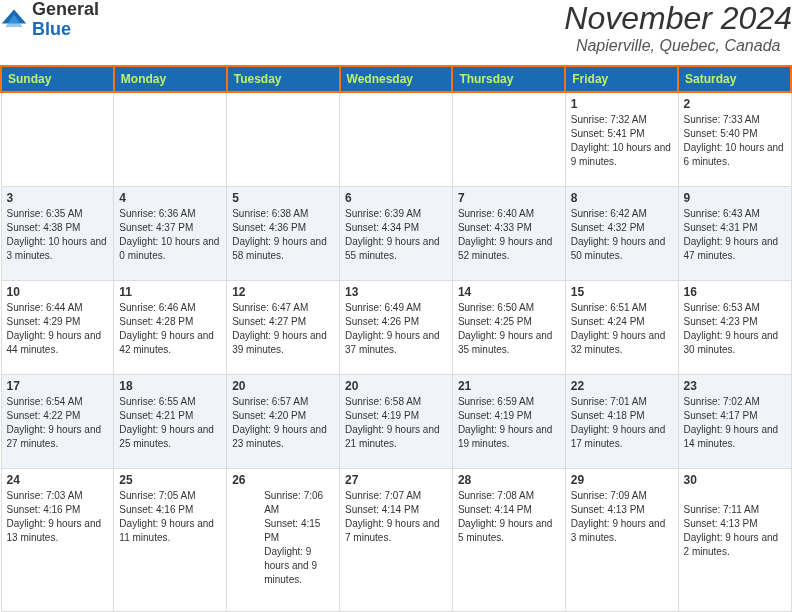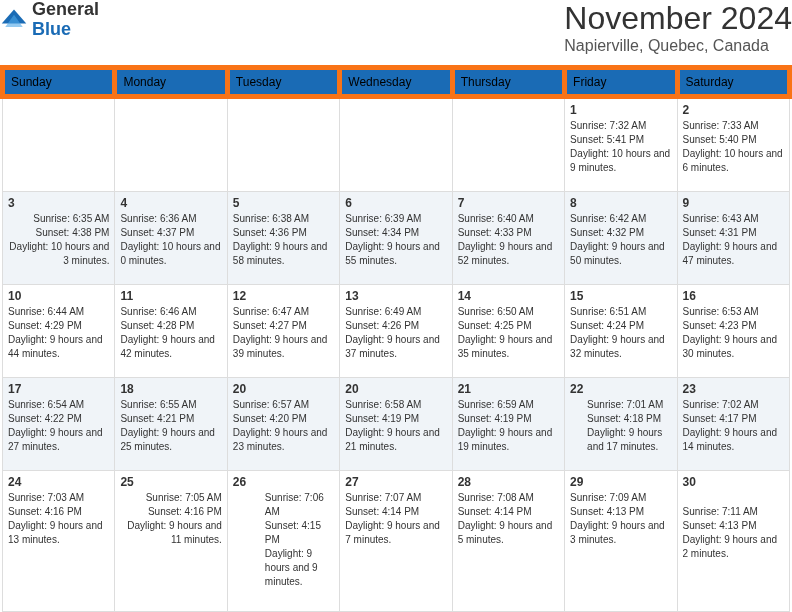--- a/index.html
+++ b/index.html
@@ -33,45 +33,46 @@
       font-weight: bold;
       line-height: 1.1;
     }
     .logo-general { color: #333; }
     .logo-blue { color: #1a6bb5; }
     .logo-icon {
       width: 28px;
       height: 28px;
     }
     .title-block {
-      text-align: left;
+      text-align: center;
+      font-style: italic;
     }
     .month-title {
       font-size: 32px;
       font-weight: normal;
       color: #333;
     }
     .location {
       font-size: 16px;
       color: #555;
     }
     table {
       width: 100%;
       border-collapse: collapse;
       flex: 1;
     }
     thead tr {
       background-color: #1a6bb5;
     }
     thead th {
-      color: #000000;
+      color: #bef264;
       font-size: 12px;
-      font-weight: normal;
+      font-weight: bold;
       padding: 5px 6px;
-      border: 5px solid #f97316;
+      border: 2px solid #f97316;
       text-align: left;
     }
     tbody tr {
       height: 80px;
     }
     tbody tr:nth-child(odd) {
       background-color: #fff;
     }
     tbody tr:nth-child(even) {
       background-color: #f0f4f8;
@@ -148,21 +149,21 @@
           <td>
             <span class="day-num">2</span>
             <div class="day-info" style="white-space: pre-line;">Sunrise: 7:33 AM
 Sunset: 5:40 PM
 Daylight: 10 hours and 6 minutes.</div>
           </td>
         </tr>
         <tr>
           <td>
             <span class="day-num">3</span>
-            <div class="day-info" style="white-space: pre-line; text-align: right;">Sunrise: 6:35 AM
+            <div class="day-info" style="white-space: pre-line;">Sunrise: 6:35 AM
 Sunset: 4:38 PM
 Daylight: 10 hours and 3 minutes.</div>
           </td>
           <td>
             <span class="day-num">4</span>
             <div class="day-info" style="white-space: pre-line;">Sunrise: 6:36 AM
 Sunset: 4:37 PM
 Daylight: 10 hours and 0 minutes.</div>
           </td>
           <td>
@@ -266,41 +267,41 @@
 Daylight: 9 hours and 21 minutes.</div>
           </td>
           <td>
             <span class="day-num">21</span>
             <div class="day-info" style="white-space: pre-line;">Sunrise: 6:59 AM
 Sunset: 4:19 PM
 Daylight: 9 hours and 19 minutes.</div>
           </td>
           <td>
             <span class="day-num">22</span>
-            <div class="day-info" style="white-space: pre-line; margin-left: 17px;">Sunrise: 7:01 AM
+            <div class="day-info" style="white-space: pre-line;">Sunrise: 7:01 AM
 Sunset: 4:18 PM
 Daylight: 9 hours and 17 minutes.</div>
           </td>
           <td>
             <span class="day-num">23</span>
             <div class="day-info" style="white-space: pre-line;">Sunrise: 7:02 AM
 Sunset: 4:17 PM
 Daylight: 9 hours and 14 minutes.</div>
           </td>
         </tr>
         <tr>
           <td>
             <span class="day-num">24</span>
             <div class="day-info" style="white-space: pre-line;">Sunrise: 7:03 AM
 Sunset: 4:16 PM
 Daylight: 9 hours and 13 minutes.</div>
           </td>
           <td>
             <span class="day-num">25</span>
-            <div class="day-info" style="white-space: pre-line; text-align: right;">Sunrise: 7:05 AM
+            <div class="day-info" style="white-space: pre-line;">Sunrise: 7:05 AM
 Sunset: 4:16 PM
 Daylight: 9 hours and 11 minutes.</div>
           </td>
           <td>
             <span class="day-num">26</span>
             <div class="day-info" style="white-space: pre-line; margin-left: 32px;">Sunrise: 7:06 AM
 Sunset: 4:15 PM
 Daylight: 9 hours and 9 minutes.</div>
           </td>
           <td>

